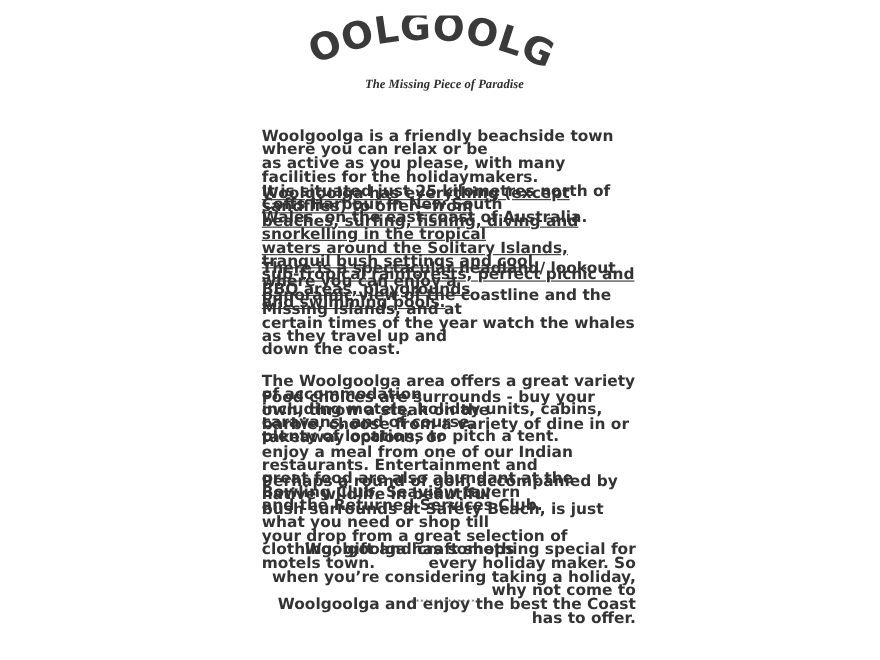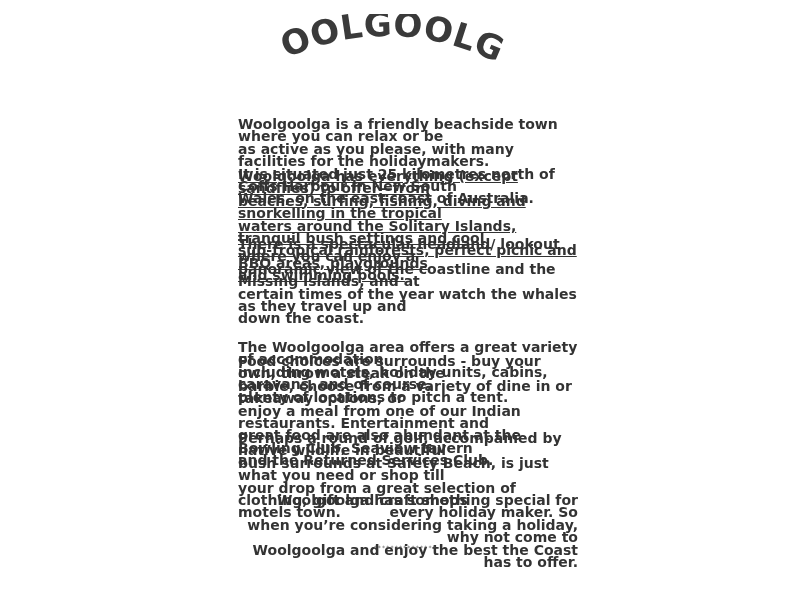--- a/index.html
+++ b/index.html
@@ -90,20 +90,21 @@
     <svg class="title-svg" width="250" height="60" viewBox="0 0 250 60">
       <defs>
         <path id="arc" d="M 8 52 Q 125 -8 242 52" fill="none"></path>
       </defs>
       <text>
         <textPath href="#arc" startOffset="50%" text-anchor="middle">WOOLGOOLGA</textPath>
       </text>
     </svg>
   </div>
 
+  <div class="subtitle">The Missing Piece of Paradise</div>
 
   <div class="body-text">
     <p class="para" style="top:0px;">Woolgoolga is a friendly beachside town where you can relax or be
 as active as you please, with many facilities for the holidaymakers.
 It is situated just 25 kilometres north of Coffs Harbour in New South
 Wales, on the east coast of Australia.</p>
     <p class="para" style="top:52px;text-decoration:underline;">Woolgoolga has everything (except sandflies) to offer—from
 beaches, surfing, fishing, diving and snorkelling in the tropical
 waters around the Solitary Islands, tranquil bush settings and cool
 sub-tropical rainforests, perfect picnic and BBQ areas, playgrounds

